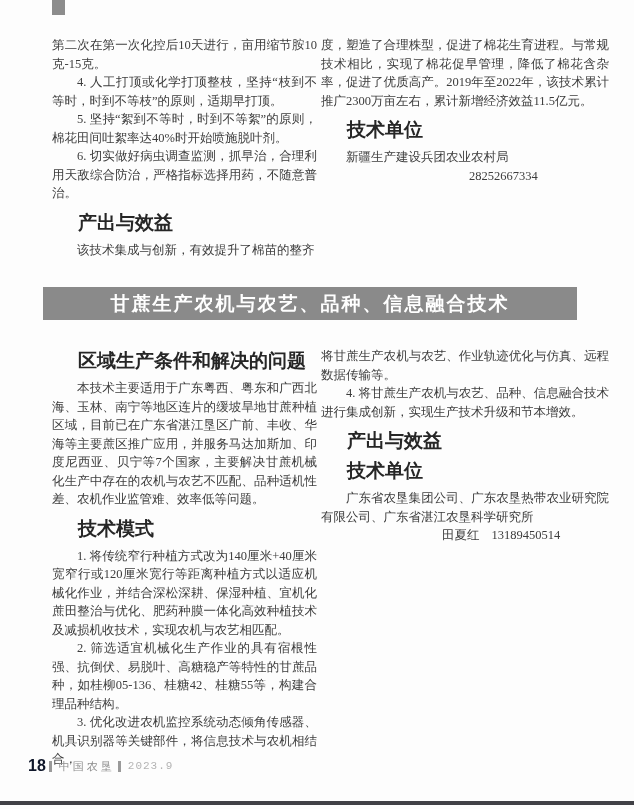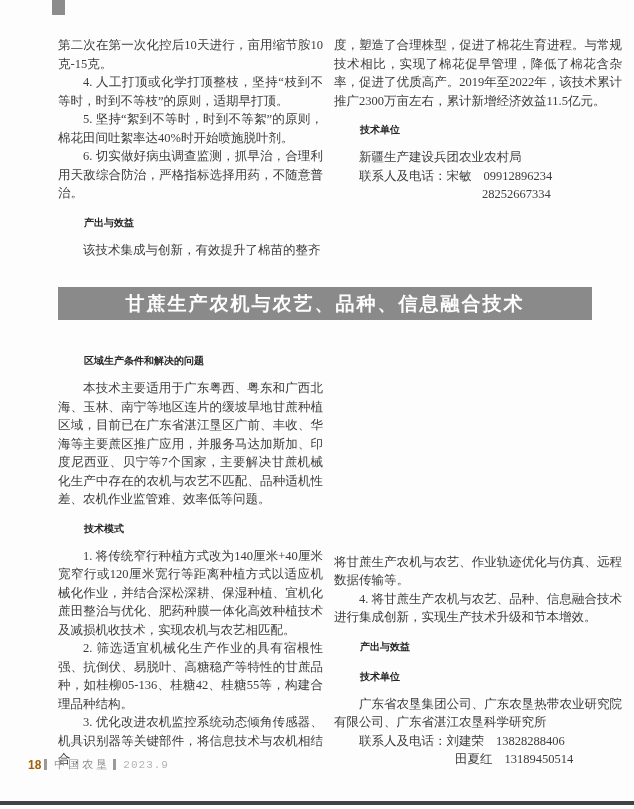--- a/index.html
+++ b/index.html
@@ -9,64 +9,64 @@
     position:relative;
     font-family:"Liberation Serif","DejaVu Serif",serif;
     color:#3c3c3c;
     overflow:hidden;
   }
   .corner-square{
     position:absolute;left:52px;top:0;width:13px;height:15px;
     background:#8c8c8c;
   }
   .two-col{
-    position:absolute;left:58px;width:565px;
-    display:flex;gap:11px;
+    position:absolute;left:52px;width:565px;
+    display:flex;gap:4px;
   }
   .sec1{top:36px;}
-  .sec2{top:347px;align-items:flex-end;}
+  .sec2{top:347px;}
   .col-left{width:265px;}
   .col-right{width:288px;}
   .col p{
     margin:0;
     font-size:12.5px;
     line-height:18.5px;
     text-align:justify;
   }
   p.indent{text-indent:2em;}
   p.noindent{text-indent:0;}
   h3.sec-head{
     margin:10px 0 8px 0;
     padding-left:26px;
     font-family:Liberation Sans, sans-serif;
-    font-size:10px;
+    font-size:19px;
     font-weight:bold;
     color:#262626;
     line-height:20px;
   }
   .contact-line{white-space:nowrap;}
   .phone{margin-left:12px;}
   p.phone2-line{text-indent:0;margin-left:148px !important;}
   p.contact2-line{text-indent:0;margin-left:121px !important;white-space:nowrap;}
   .banner{
-    position:absolute;left:58px;top:287px;width:534px;height:33px;
+    position:absolute;left:43px;top:287px;width:534px;height:33px;
     background:#8a8a8a;
     display:flex;align-items:center;justify-content:center;
   }
   .banner span{
     font-family:"Liberation Sans","DejaVu Sans",sans-serif;
     font-size:19px;font-weight:bold;color:#ffffff;letter-spacing:2px;
   }
   .footer{
     position:absolute;left:28px;top:757px;
     font-family:"Liberation Sans","DejaVu Sans",sans-serif;
     font-size:11px;color:#8a8a8a;
     display:flex;align-items:center;
   }
-  .footer .pg{color:#a16207;font-weight:bold;font-size:12px;}
+  .footer .pg{color:#0f172a;font-weight:bold;font-size:16px;}
   .footer .bar{
     display:inline-block;width:3px;height:11px;background:#9a9a9a;
     margin:0 7px 0 3px;
   }
   .footer .journal{letter-spacing:3px;color:#8e8e8e;}
   .footer .issue{color:#b3b3b3;letter-spacing:1px;font-family:Liberation Mono, monospace;}
   .bottom-edge{
     position:absolute;left:0;top:801px;width:634px;height:4px;
     background:#414146;
   }
@@ -82,21 +82,20 @@
     <p class="indent">4. 人工打顶或化学打顶整枝，坚持“枝到不等时，时到不等枝”的原则，适期早打顶。</p>
     <p class="indent">5. 坚持“絮到不等时，时到不等絮”的原则，棉花田间吐絮率达40%时开始喷施脱叶剂。</p>
     <p class="indent">6. 切实做好病虫调查监测，抓早治，合理利用天敌综合防治，严格指标选择用药，不随意普治。</p>
     <h3 class="sec-head">产出与效益</h3>
     <p class="indent">该技术集成与创新，有效提升了棉苗的整齐</p>
   </div>
   <div class="col col-right">
     <p class="noindent">度，塑造了合理株型，促进了棉花生育进程。与常规技术相比，实现了棉花促早管理，降低了棉花含杂率，促进了优质高产。2019年至2022年，该技术累计推广2300万亩左右，累计新增经济效益11.5亿元。</p>
     <h3 class="sec-head">技术单位</h3>
     <p class="indent">新疆生产建设兵团农业农村局</p>
-    <p class="indent contact-line"><span>联系人及电话：</span><span>宋敏</span><span class="phone">09912896234</span></p>
     <p class="phone2-line">28252667334</p>
   </div>
 </section>
 
 <div class="banner">
   <span>甘蔗生产农机与农艺、品种、信息融合技术</span>
 </div>
 
 <section class="two-col sec2">
   <div class="col col-left">
@@ -106,21 +105,20 @@
     <p class="indent">1. 将传统窄行种植方式改为140厘米+40厘米宽窄行或120厘米宽行等距离种植方式以适应机械化作业，并结合深松深耕、保湿种植、宜机化蔗田整治与优化、肥药种膜一体化高效种植技术及减损机收技术，实现农机与农艺相匹配。</p>
     <p class="indent">2. 筛选适宜机械化生产作业的具有宿根性强、抗倒伏、易脱叶、高糖稳产等特性的甘蔗品种，如桂柳05-136、桂糖42、桂糖55等，构建合理品种结构。</p>
     <p class="indent">3. 优化改进农机监控系统动态倾角传感器、机具识别器等关键部件，将信息技术与农机相结合，</p>
   </div>
   <div class="col col-right">
     <p class="noindent">将甘蔗生产农机与农艺、作业轨迹优化与仿真、远程数据传输等。</p>
     <p class="indent">4. 将甘蔗生产农机与农艺、品种、信息融合技术进行集成创新，实现生产技术升级和节本增效。</p>
     <h3 class="sec-head">产出与效益</h3>
     <h3 class="sec-head">技术单位</h3>
     <p class="indent">广东省农垦集团公司、广东农垦热带农业研究院有限公司、广东省湛江农垦科学研究所</p>
-    <p class="indent contact-line"><span>联系人及电话：</span><span>刘建荣</span><span class="phone">13828288406</span></p>
     <p class="contact2-line"><span>田夏红</span><span class="phone">13189450514</span></p>
   </div>
 </section>
 
 <footer class="footer">
   <span class="pg">18</span>
     <span class="bar"></span>
     <span class="journal">中国农垦</span>
     <span class="bar"></span>
     <span class="issue">2023.9</span>

